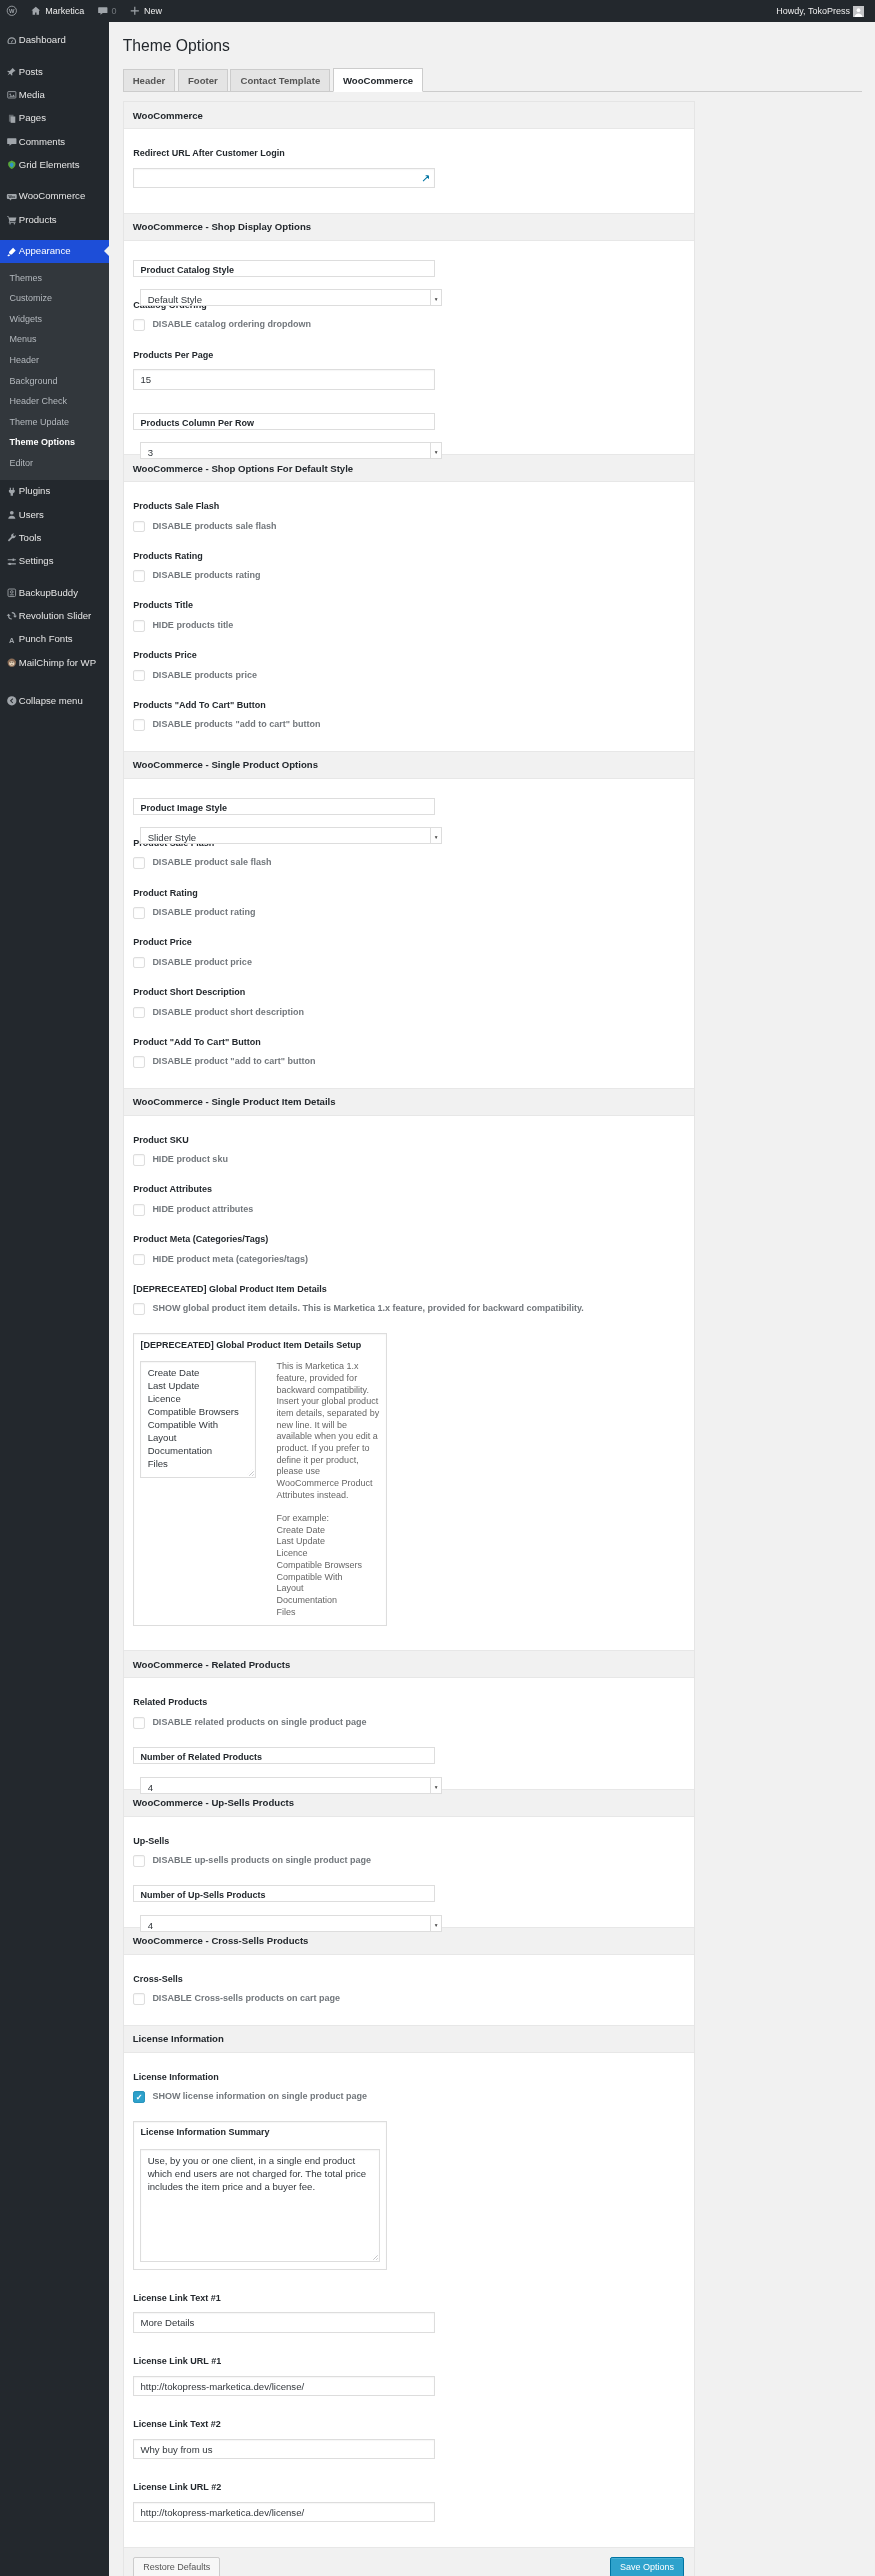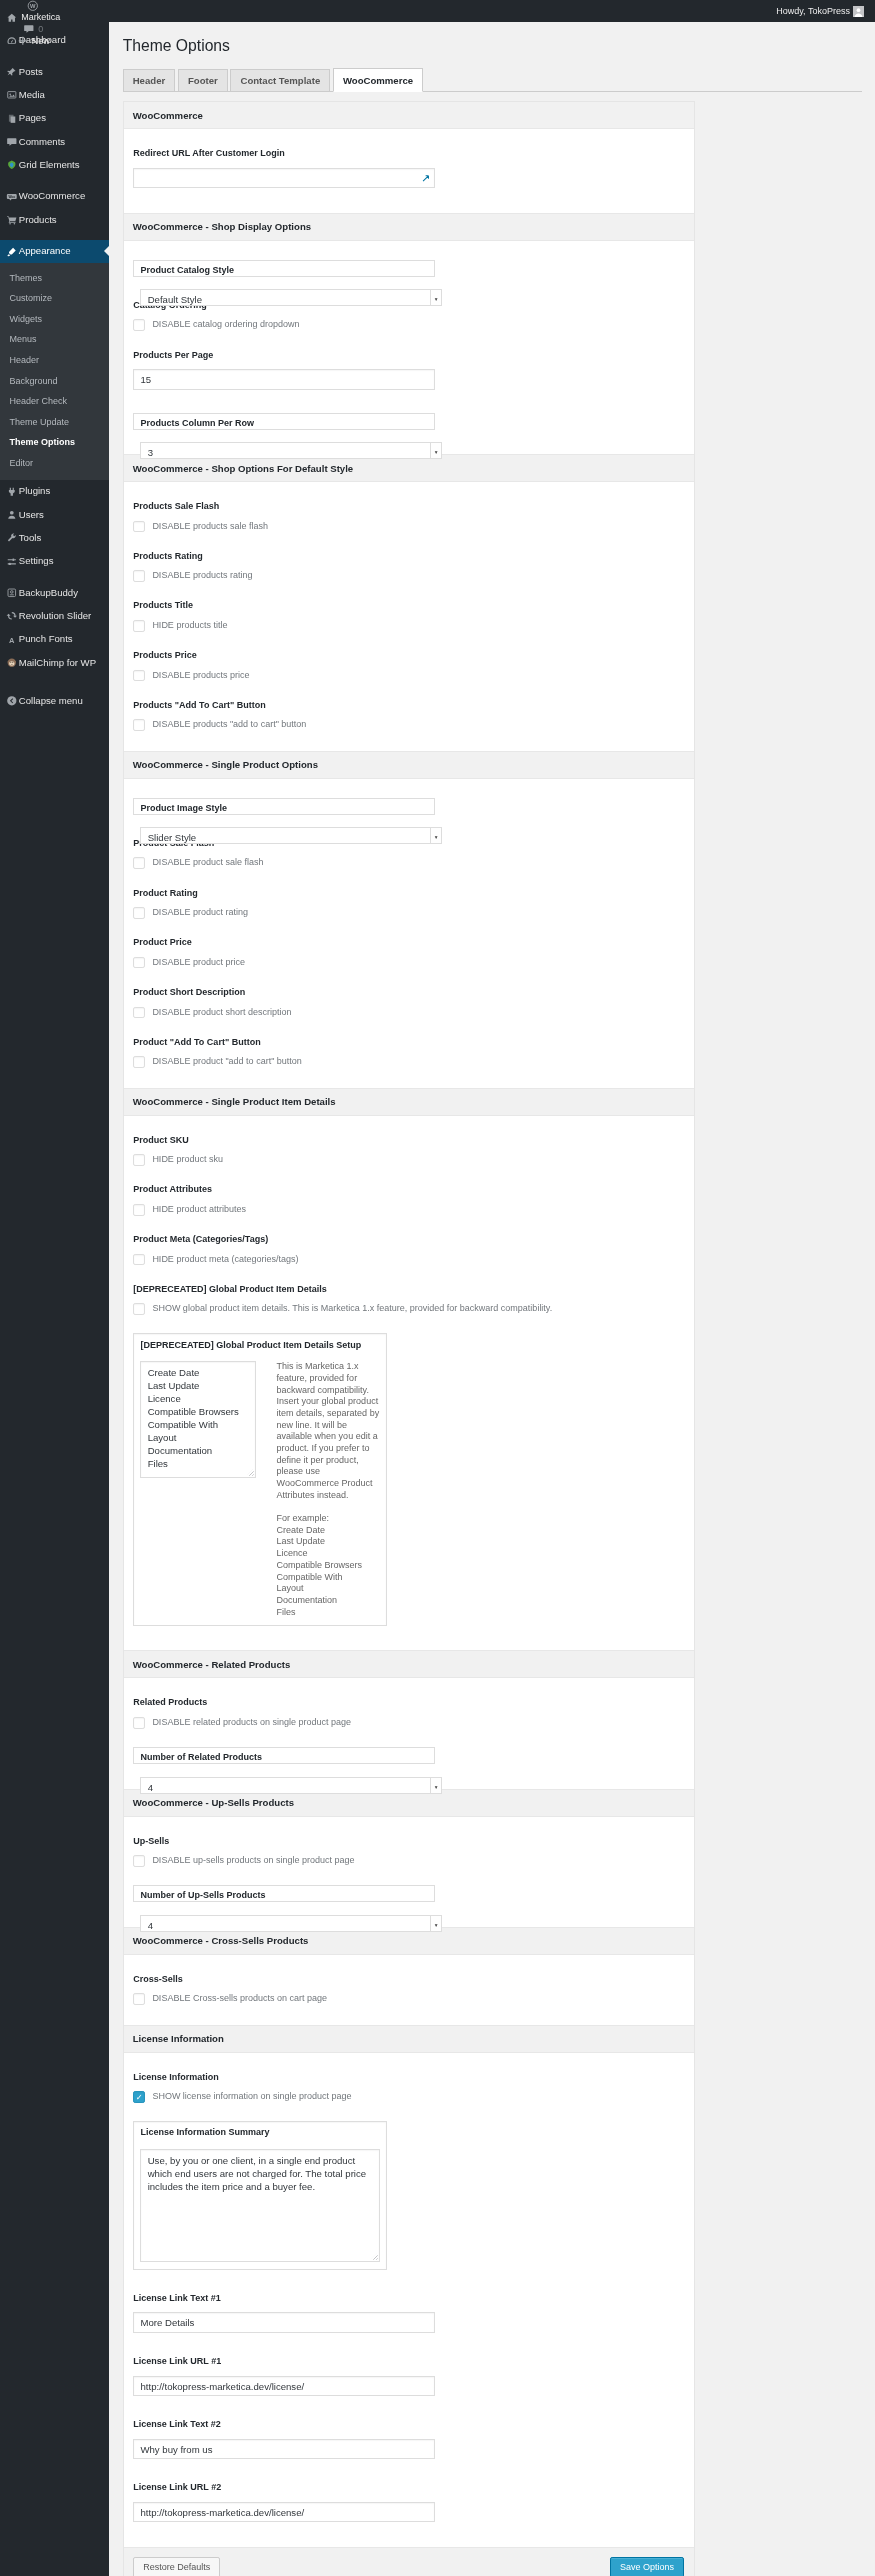--- a/index.html
+++ b/index.html
@@ -13,39 +13,39 @@
     position:relative;
     min-height:2576px;
   }
   
   #adminbar {
     position:absolute; top:0; left:0; right:0; height:22px;
     background:#23282d; color:#eee;
     display:flex; align-items:center; z-index:50;
     font-size:9px;
   }
-  #adminbar .ab-left { display:flex; align-items:center; height:100%;flex-direction:column; }
+  #adminbar .ab-left { display:flex; align-items:center; height:100%; }
   #adminbar .ab-item { display:flex; align-items:center; gap:3.4px; padding:0 6.2px; height:100%; color:#eee; cursor:pointer; }
   #adminbar .icon svg { width:11.6px; height:11.6px; display:block; color:#a0a5aa; }
   #adminbar .ab-count { color:#72777c; }
   #adminbar .ab-right { margin-left:auto; display:flex; align-items:center; gap:4.8px; padding-right:5.5px; height:100%; }
   #adminbar .avatar svg { width:11px; height:11px; display:block; }
   
   #sidebar {
     position:absolute; top:22px; left:0; bottom:0; width:109px;
     background:#23282d; color:#eee;
   }
   #adminmenu { padding-top:6.8px; }
   .menu-item {
     display:flex; align-items:center; gap:1px;
     padding:5.5px 5.5px 5.5px 6.2px; font-size:9.6px; color:#e5e5e5;
     cursor:pointer; position:relative; line-height:12.3px;
   }
   .menu-item .icon svg { width:11.6px; height:11.6px; display:block; color:#a0a5aa; }
-  .menu-item.active { background:#0c4a6e; color:#fff; font-weight:400; }
+  .menu-item.active { background:#1d4ed8; color:#fff; font-weight:400; }
   .menu-item.active .icon svg { color:#fff; }
   .arrow-notch {
     position:absolute; right:0; top:50%; margin-top:-5.5px;
     width:0; height:0;
     border-top:5.5px solid transparent; border-bottom:5.5px solid transparent;
     border-right:5.5px solid #f1f1f1;
   }
   .menu-sep { height:8.2px; }
   .menu-sep.large { height:15px; }
   .submenu { background:#32373c; padding:4.8px 0 6.2px; }
@@ -89,21 +89,21 @@
   .select {
     width:302px; height:17px; background:#fff; border:0.7px solid #ddd;
     padding:0 20.5px 0 6.2px; line-height:19px; color:#32373c; font-size:9.6px;
     position:relative; cursor:pointer;
   }
   .select-arrow {
     position:absolute; right:0; top:0; bottom:0; width:11.6px;
     border-left:0.7px solid #ddd; background:#fefefe;
     font-size:4.8px; color:#444; text-align:center; line-height:19px;
   }
-  .checkbox-row { display:flex; align-items:center; gap:7.5px; color:#72777c; font-size:9px; cursor:pointer; line-height:11.6px; }
+  .checkbox-row { display:flex; align-items:center; gap:7.5px; color:#72777c; font-size:9px; cursor:pointer; line-height:11.6px;font-weight:bold; }
   .checkbox-box {
     width:11.6px; height:11.6px; flex:none; background:#fff;
     border:0.7px solid #ddd; border-radius:2.1px;
     box-shadow:inset 0 0.7px 1.4px rgba(0,0,0,.06);
     text-align:center; line-height:11.6px; font-size:8.2px;
   }
   .checkbox-box.checked { background:#2ea2cc; border-color:#2694bd; color:#fff; }
   .field-flex { display:flex; gap:20.5px; align-items:flex-start; }
   .textarea {
     width:254px; background:#fff; border:0.7px solid #ddd;

